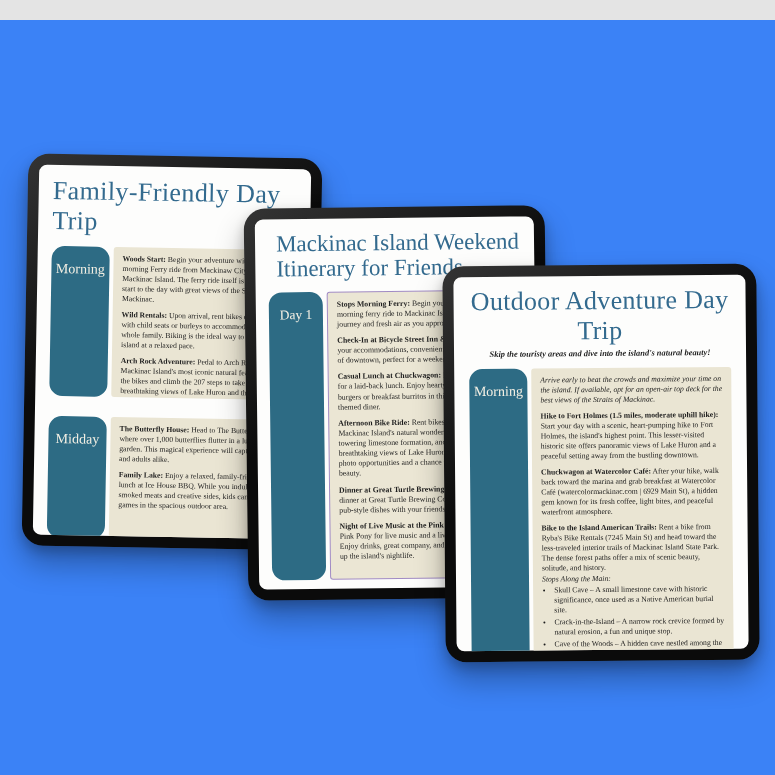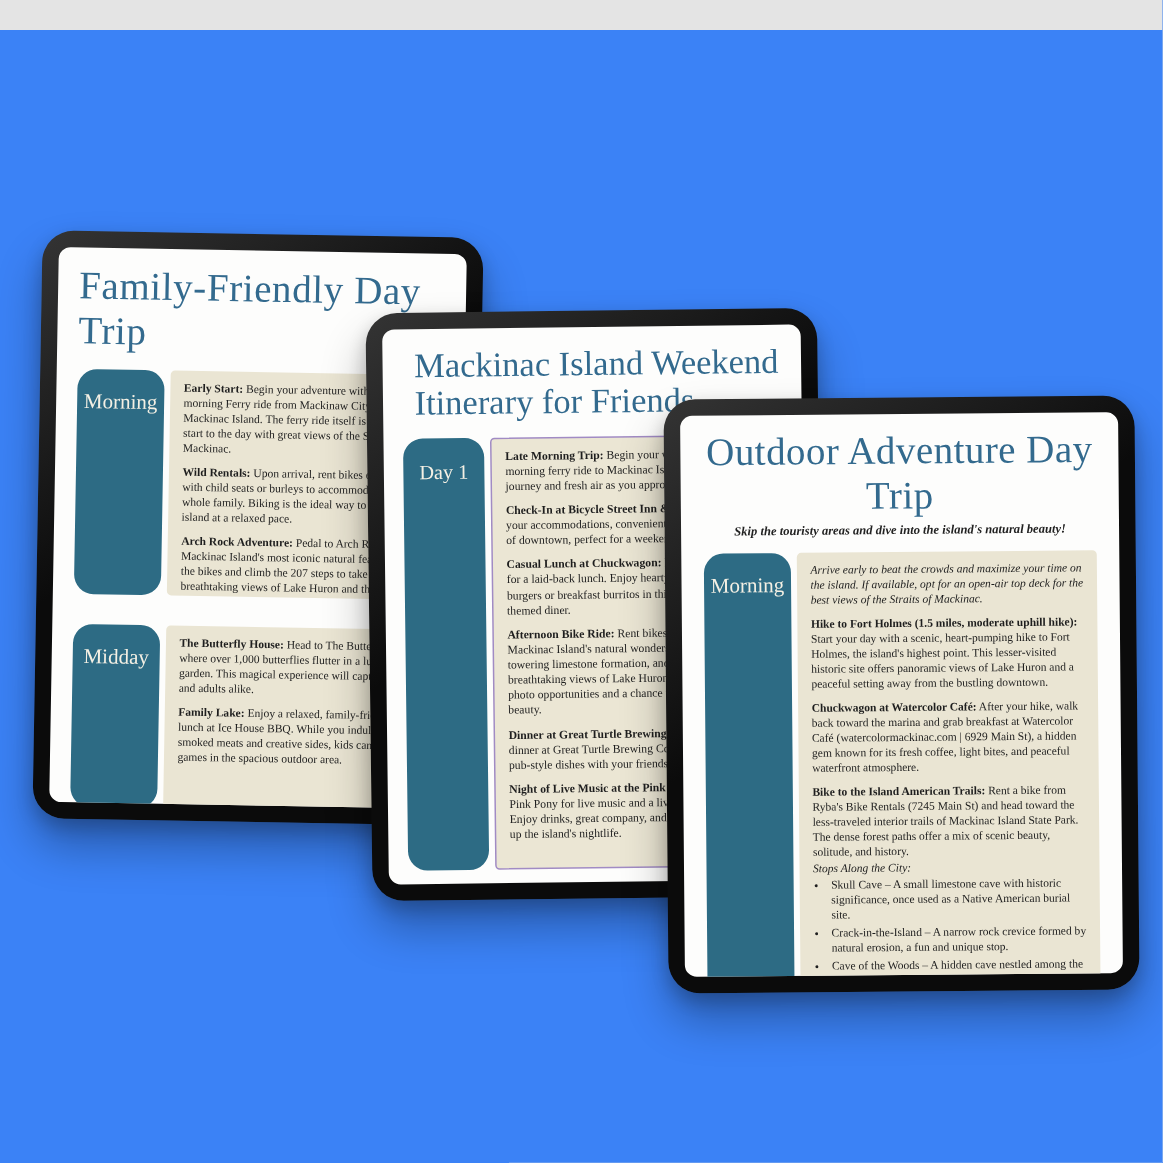--- a/index.html
+++ b/index.html
@@ -75,21 +75,21 @@
 
 <div class="stage">
 
   <div class="tablet" id="tablet-family">
     <div class="screen">
       <div class="doc-title">Family-Friendly Day Trip</div>
       <div class="sections">
         <div class="section sec-a">
           <div class="label-box">Morning</div>
           <div class="content-box">
-              <p><b>Early Start:</b><span> Begin your adventure with an early morning Ferry ride from Mackinaw City to Mackinac Island. The ferry ride itself is an exciting start to the day with great views of the Straits of Mackinac.</span></p>
+              <p><b>Woods Start:</b><span> Begin your adventure with an early morning Ferry ride from Mackinaw City to Mackinac Island. The ferry ride itself is an exciting start to the day with great views of the Straits of Mackinac.</span></p>
               <p><b>Wild Rentals:</b><span> Upon arrival, rent bikes equipped with child seats or burleys to accommodate the whole family. Biking is the ideal way to explore the island at a relaxed pace.</span></p>
               <p><b>Arch Rock Adventure:</b><span> Pedal to Arch Rock, one of Mackinac Island's most iconic natural features. Park the bikes and climb the 207 steps to take in breathtaking views of Lake Huron and the island.</span></p>
             </div>
         </div>
         <div class="section sec-b">
           <div class="label-box">Midday</div>
           <div class="content-box">
               <p><b>The Butterfly House:</b><span> Head to The Butterfly House, where over 1,000 butterflies flutter in a lush, tropical garden. This magical experience will captivate kids and adults alike.</span></p>
               <p><b>Family Lake:</b><span> Enjoy a relaxed, family-friendly lunch at Ice House BBQ. While you indulge in smoked meats and creative sides, kids can play lawn games in the spacious outdoor area.</span></p>
             </div>
@@ -101,21 +101,21 @@
   <div class="tablet" id="tablet-weekend">
     <div class="screen">
       <div class="doc-title">
         <span class="tline">Mackinac Island Weekend</span>
         <span class="tline">Itinerary for Friends</span>
       </div>
       <div class="sections">
         <div class="section">
           <div class="label-box">Day 1</div>
           <div class="content-box">
-              <p><b>Late Morning Trip:</b><span> Begin your weekend with a late morning ferry ride to Mackinac Island. Enjoy the scenic journey and fresh air as you approach the island.</span></p>
+              <p><b>Stops Morning Ferry:</b><span> Begin your weekend with a late morning ferry ride to Mackinac Island. Enjoy the scenic journey and fresh air as you approach the island.</span></p>
               <p><b>Check-In at Bicycle Street Inn &amp; Suites:</b><span> Settle into your accommodations, conveniently located in the heart of downtown, perfect for a weekend stay.</span></p>
               <p><b>Casual Lunch at Chuckwagon:</b><span> Head to Chuckwagon for a laid-back lunch. Enjoy hearty comfort food like burgers or breakfast burritos in this cozy, Wild West-themed diner.</span></p>
               <p><b>Afternoon Bike Ride:</b><span> Rent bikes and explore Mackinac Island's natural wonders. Visit Sugar Loaf, a towering limestone formation, and Arch Rock for breathtaking views of Lake Huron. The ride offers photo opportunities and a chance to see the island's beauty.</span></p>
               <p><b>Dinner at Great Turtle Brewing:</b><span> Enjoy a relaxed dinner at Great Turtle Brewing Company and share pub-style dishes with your friends.</span></p>
               <p><b>Night of Live Music at the Pink Pony:</b><span> Head to the Pink Pony for live music and a lively atmosphere. Enjoy drinks, great company, and dancing as you soak up the island's nightlife.</span></p>
             </div>
         </div>
       </div>
     </div>
   </div>
@@ -125,21 +125,21 @@
       <div class="doc-title">Outdoor Adventure Day Trip</div>
       <div class="doc-subtitle">Skip the touristy areas and dive into the island's natural beauty!</div>
       <div class="sections">
         <div class="section">
           <div class="label-box">Morning</div>
           <div class="content-box">
               <p><i>Arrive early to beat the crowds and maximize your time on the island. If available, opt for an open-air top deck for the best views of the Straits of Mackinac.</i></p>
               <p><b>Hike to Fort Holmes (1.5 miles, moderate uphill hike):</b><span> Start your day with a scenic, heart-pumping hike to Fort Holmes, the island's highest point. This lesser-visited historic site offers panoramic views of Lake Huron and a peaceful setting away from the bustling downtown.</span></p>
               <p><b>Chuckwagon at Watercolor Café:</b><span> After your hike, walk back toward the marina and grab breakfast at Watercolor Café (</span><span class="doc-link">watercolormackinac.com</span><span> | 6929 Main St), a hidden gem known for its fresh coffee, light bites, and peaceful waterfront atmosphere.</span></p>
               <p class="tight"><b>Bike to the Island American Trails:</b><span> Rent a bike from Ryba's Bike Rentals (7245 Main St) and head toward the less-traveled interior trails of Mackinac Island State Park. The dense forest paths offer a mix of scenic beauty, solitude, and history.</span></p>
-              <p class="tight"><i>Stops Along the City:</i></p>
+              <p class="tight"><i>Stops Along the Main:</i></p>
               <ul class="bullets">
                 <li><span>Skull Cave – A small limestone cave with historic significance, once used as a Native American burial site.</span></li>
                 <li><span>Crack-in-the-Island – A narrow rock crevice formed by natural erosion, a fun and unique stop.</span></li>
                 <li><span>Cave of the Woods – A hidden cave nestled among the trees, perfect for a short break and a bit of exploration.</span></li>
               </ul>
             </div>
         </div>
       </div>
     </div>
   </div>

